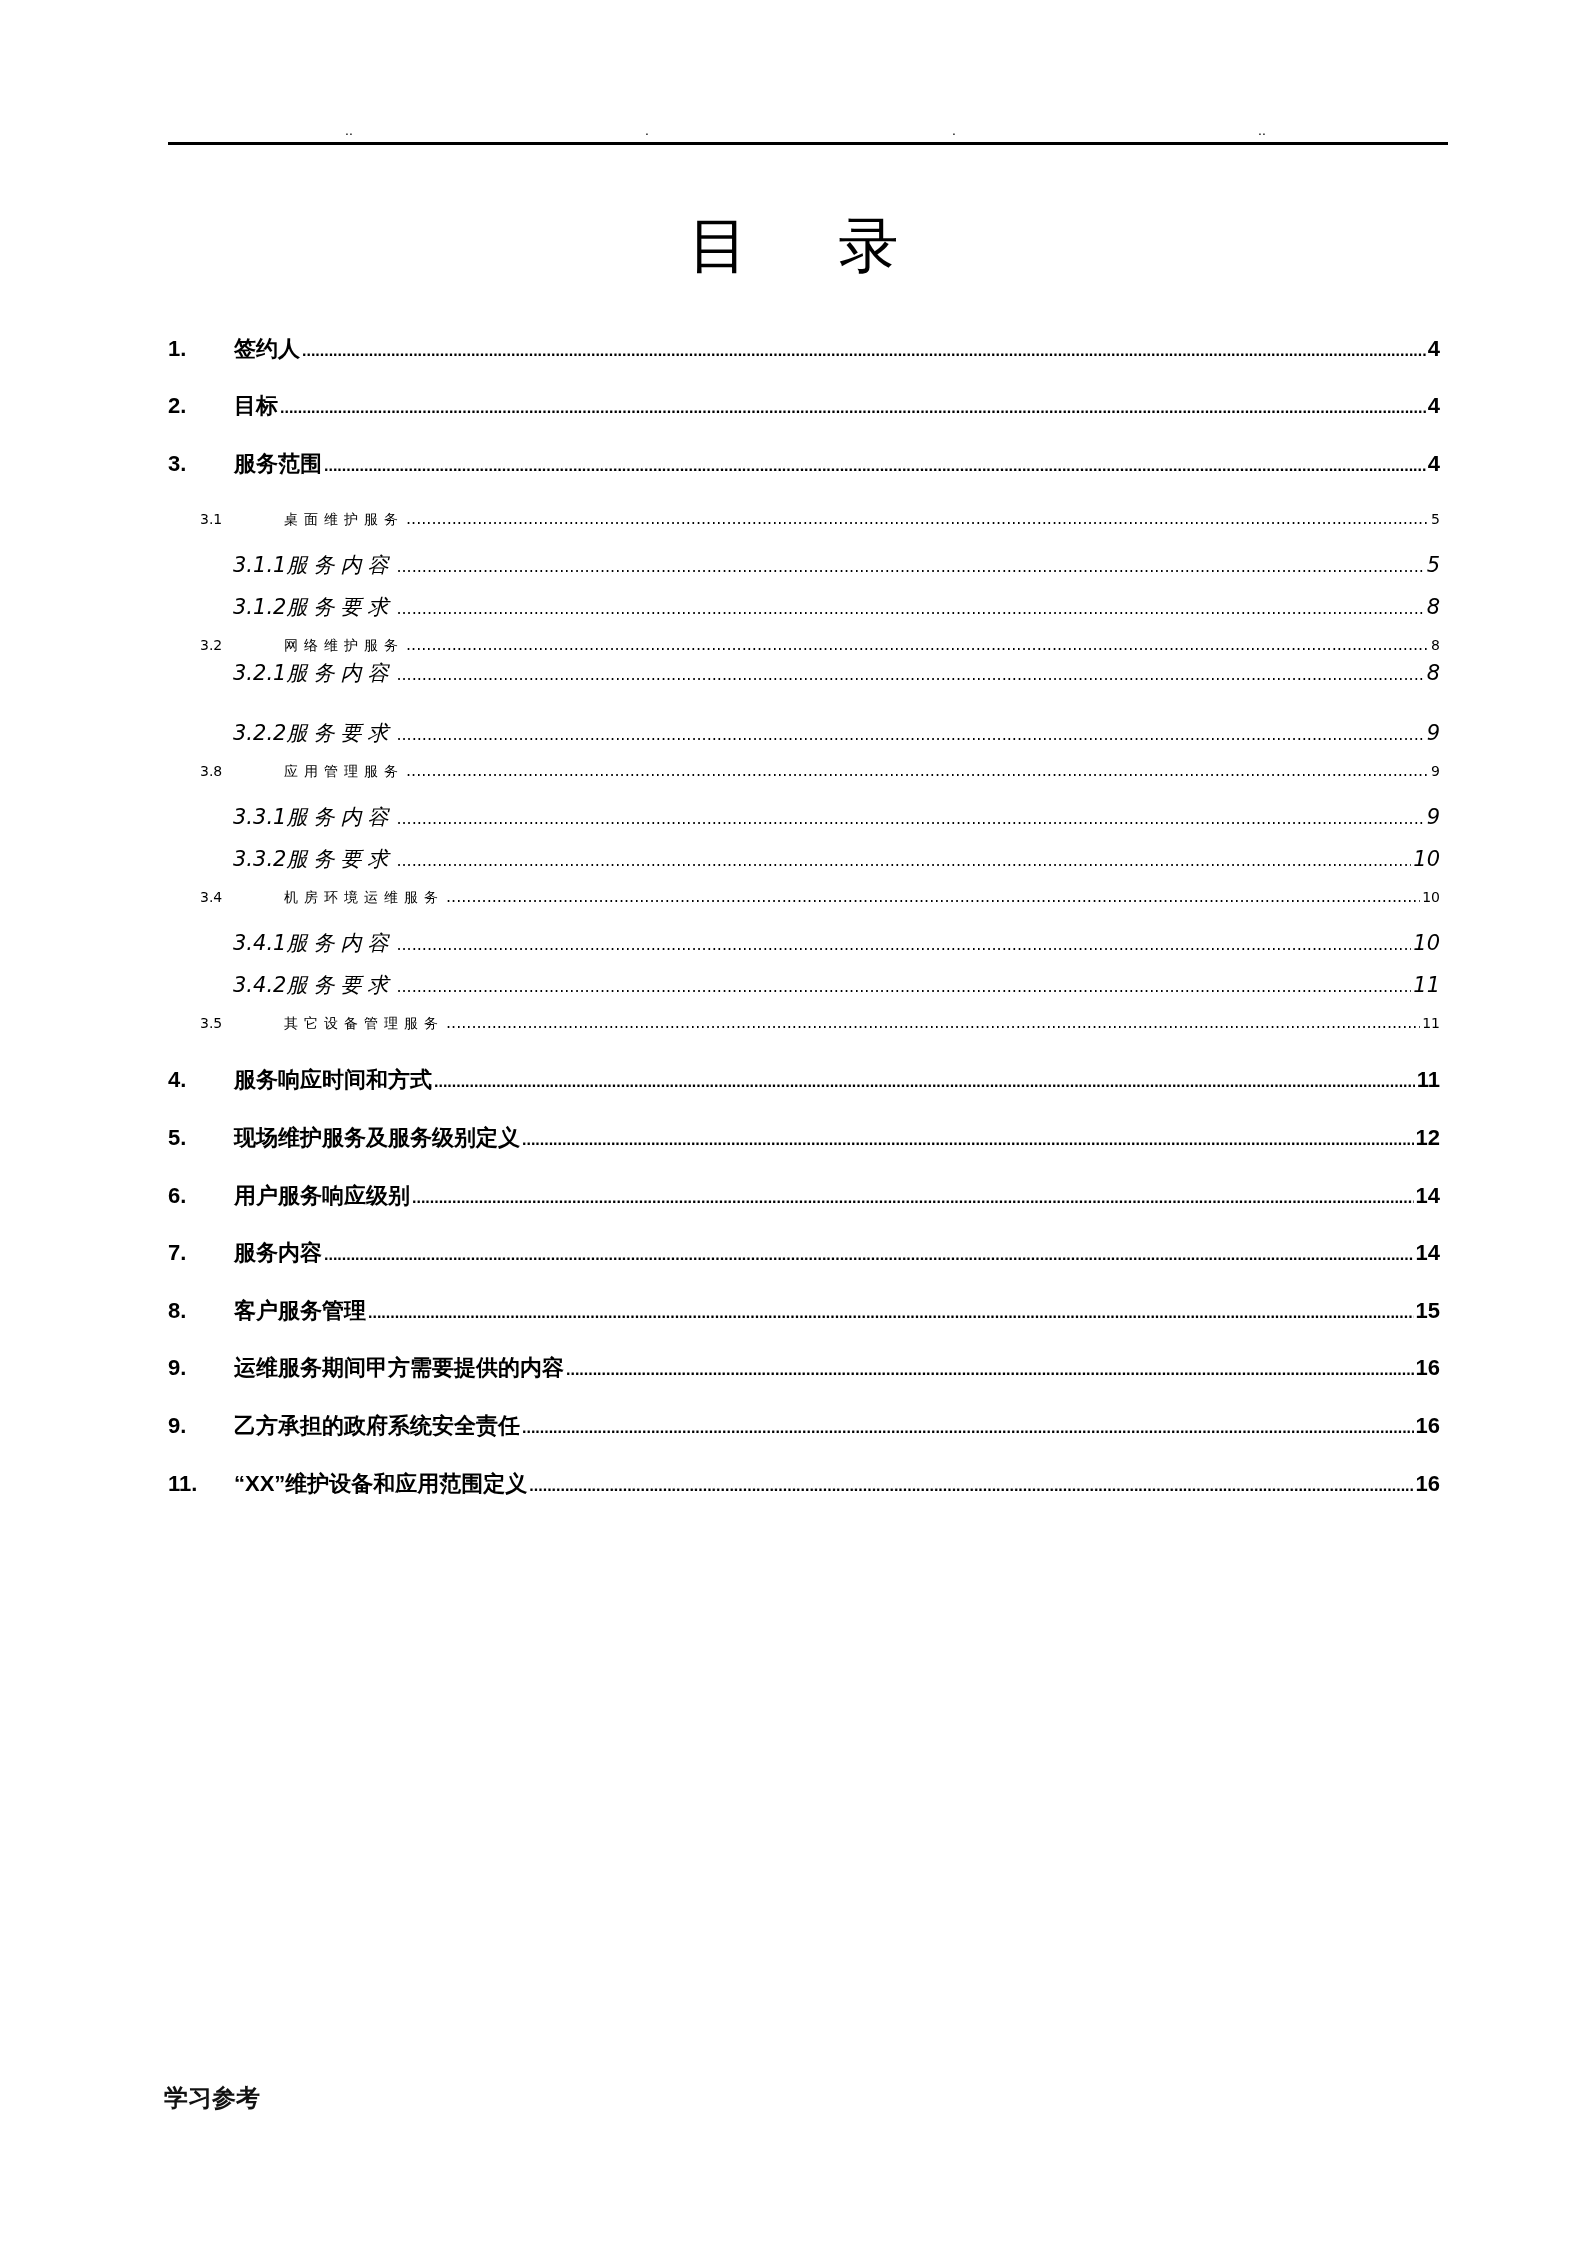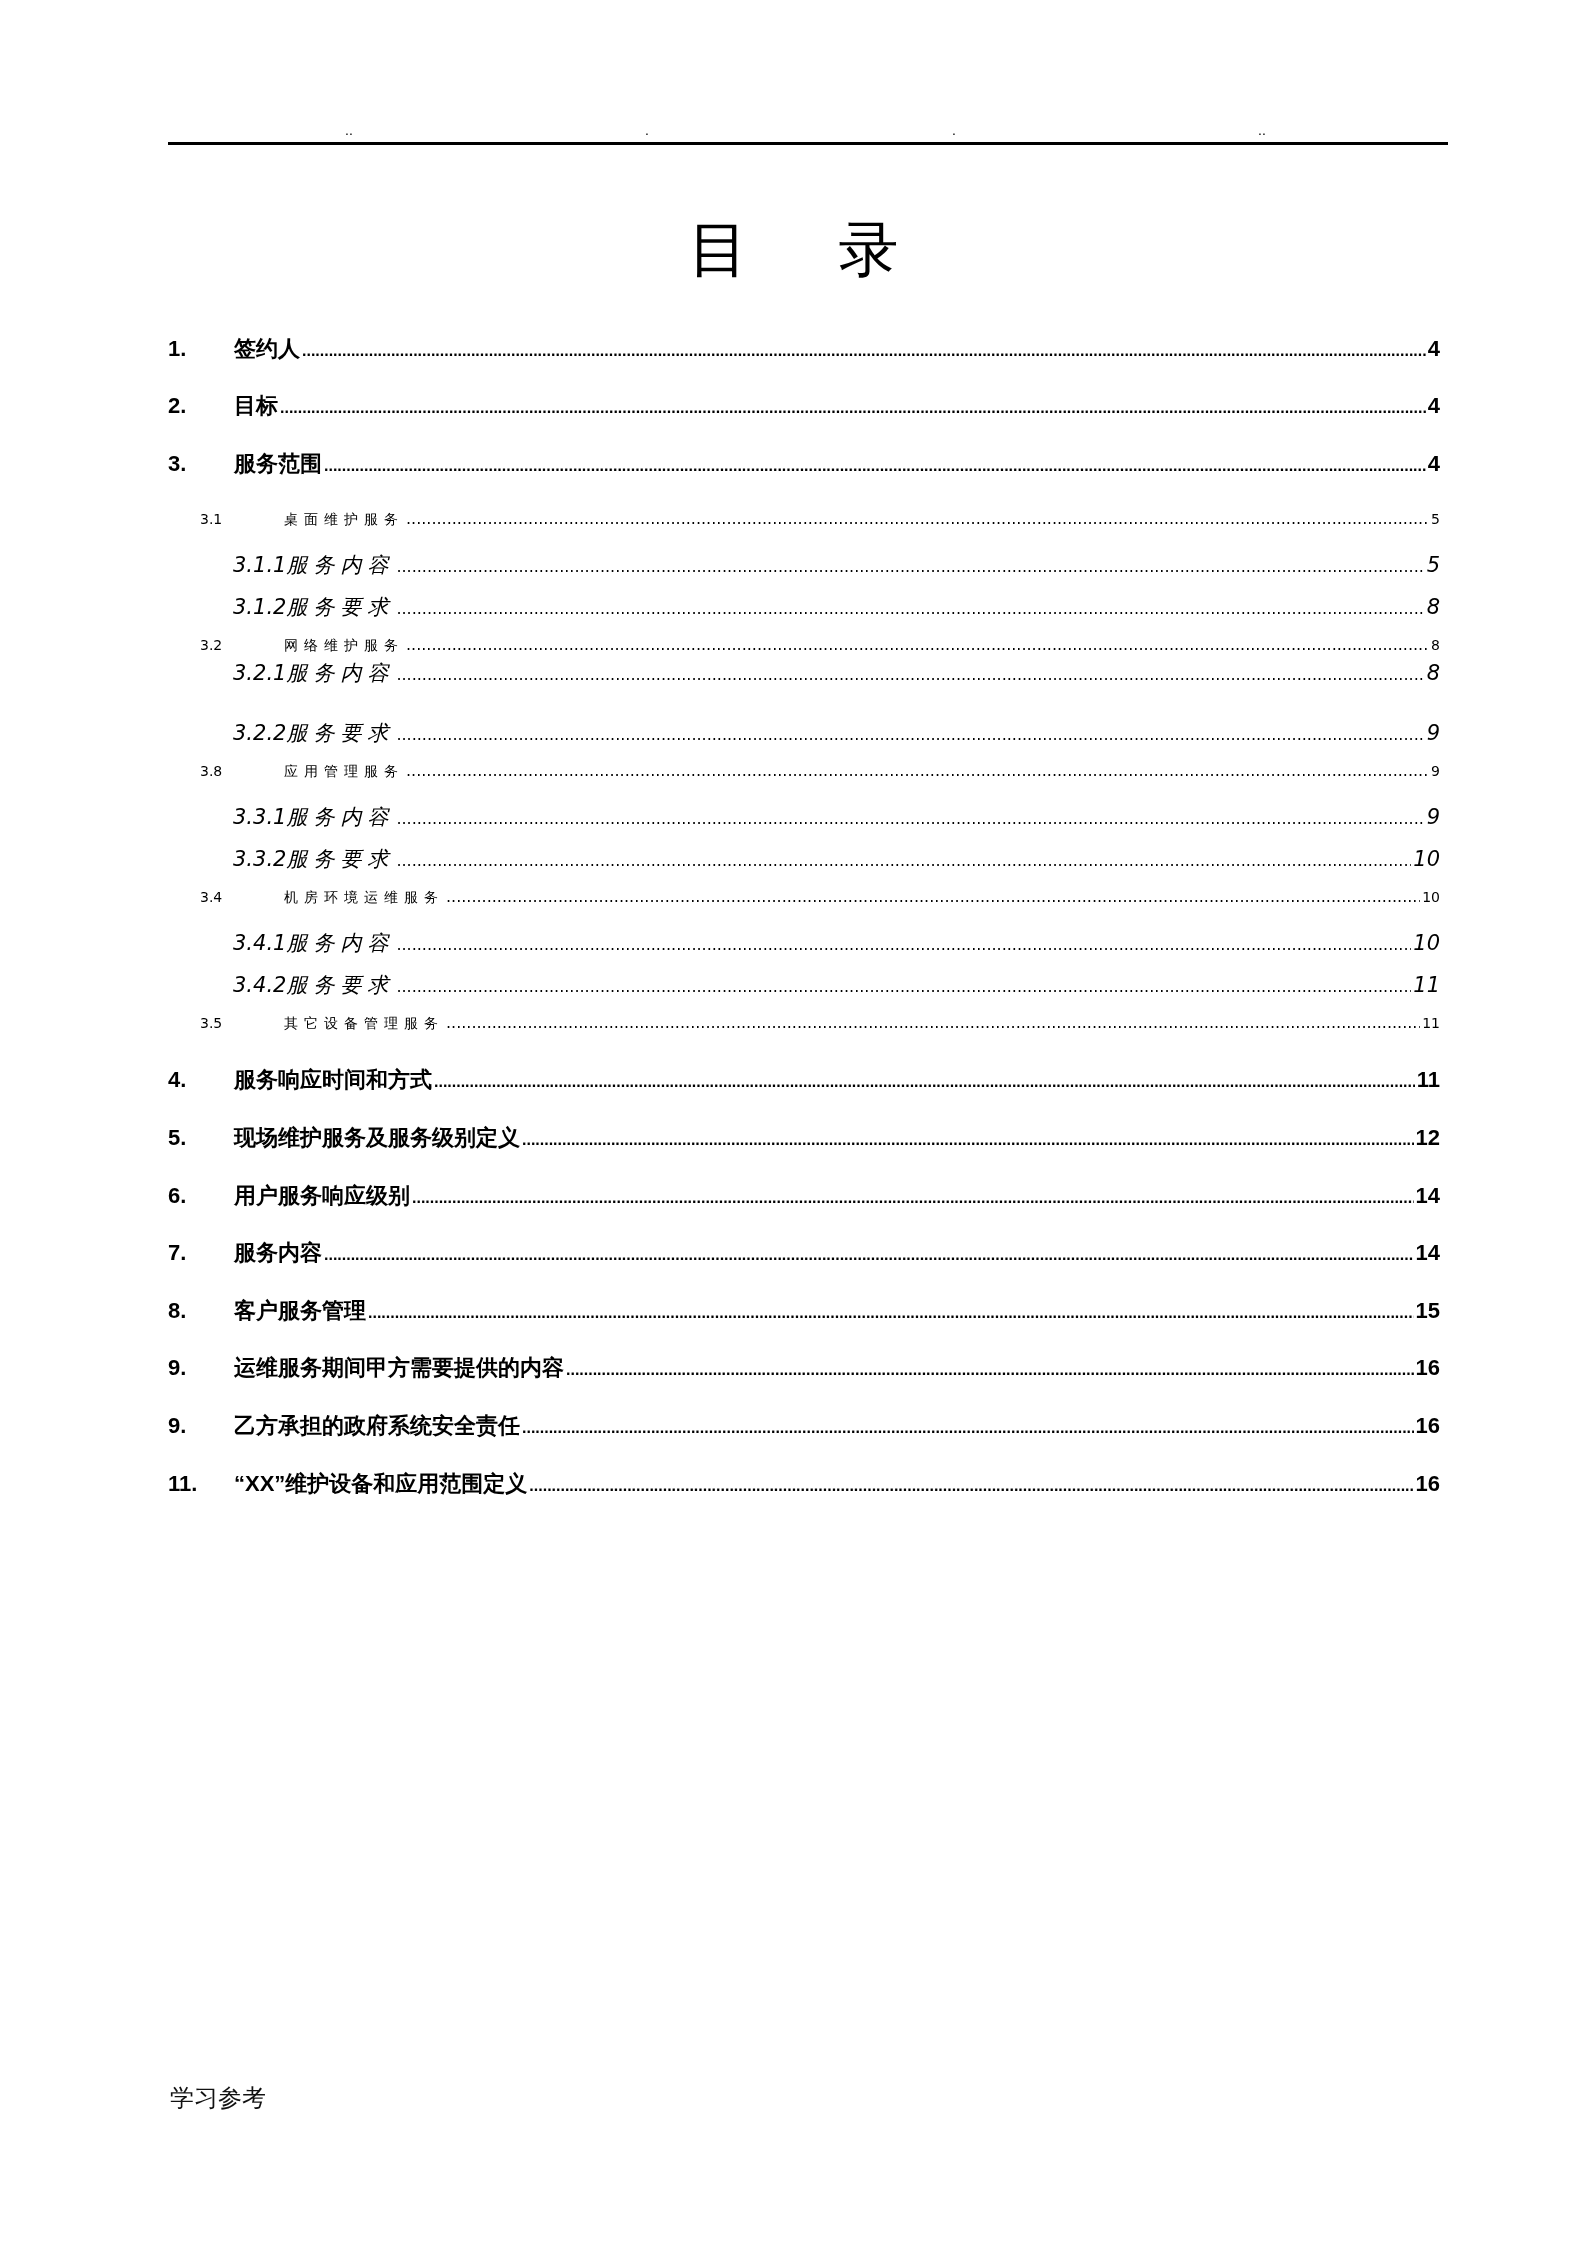--- a/index.html
+++ b/index.html
@@ -1,38 +1,38 @@
 <!DOCTYPE html>
 <html><head>
 <meta charset="utf-8">
 <style>
   html, body { margin: 0; padding: 0; background: #ffffff; }
   body { width: 1587px; height: 2245px; position: relative; overflow: hidden; color: #000; }
   .hdr-line { position: absolute; left: 168px; top: 142px; width: 1280px; height: 0; border-top: 3px solid #000; }
   .hdr-mark { position: absolute; top: 122px; font-family: "Liberation Sans", sans-serif; font-size: 14px; line-height: 16px; }
-  .title { position: absolute; left: 0; width: 1587px; top: 212px; text-align: center; font-family: Liberation Sans, sans-serif; font-size: 60px; line-height: 76px; letter-spacing: 90px; text-indent: 90px; }
+  .title { position: absolute; left: 0; width: 1587px; top: 212px; text-align: center; font-family: Liberation Mono, monospace; font-size: 60px; line-height: 76px; letter-spacing: 90px; text-indent: 90px; }
   .toc { position: absolute; left: 168px; width: 1272px; top: 0; }
   .row { position: absolute; left: 0; right: 0; display: flex; align-items: baseline; white-space: nowrap; }
   .row .num { flex: none; }
   .row .label { flex: none; }
   .row .leader { flex: 1 1 auto; overflow: hidden; margin: 0 2px; }
   .row .leader::before { content: "........................................................................................................................................................................................................................................................................................................................................................"; letter-spacing: 0px; }
   .row .page { flex: none; text-align: right; }
   .l1 { font-family: "Liberation Sans", sans-serif; font-weight: bold; font-size: 22px; }
   .l1 .num { width: 66px; }
   .l1 .leader { font-size: 16px; font-weight: bold; letter-spacing: -1px; }
   .l2 { font-family: "DejaVu Sans", sans-serif; font-size: 14px; }
   .l2 .num { width: 84px; padding-left: 32px; }
   .l2 .label { letter-spacing: 6px; text-align: right; }
   .l2 .leader { font-size: 16px; }
   .l3 { font-family: "DejaVu Sans", sans-serif; font-style: italic; font-size: 21px; }
   .l3 .num { padding-left: 65px; text-align: center; }
   .l3 .label { letter-spacing: 6px; }
   .l3 .leader { font-size: 16px; font-style: normal; }
-  .footer { position: absolute; left: 170px; top: 2084px; font-family: "DejaVu Serif", serif; font-size: 24px; line-height: 28px; color: #111; }
+  .footer { position: absolute; left: 164px; top: 2084px; font-family: "DejaVu Serif", serif; font-size: 24px; line-height: 28px; color: #111; font-weight: bold; }
 </style>
 </head>
 <body>
 
 <div>
   <span class="hdr-mark" style="left:345px">..</span>
   <span class="hdr-mark" style="left:645px">.</span>
   <span class="hdr-mark" style="left:952px">.</span>
   <span class="hdr-mark" style="left:1258px">..</span>
   <div class="hdr-line"></div>

